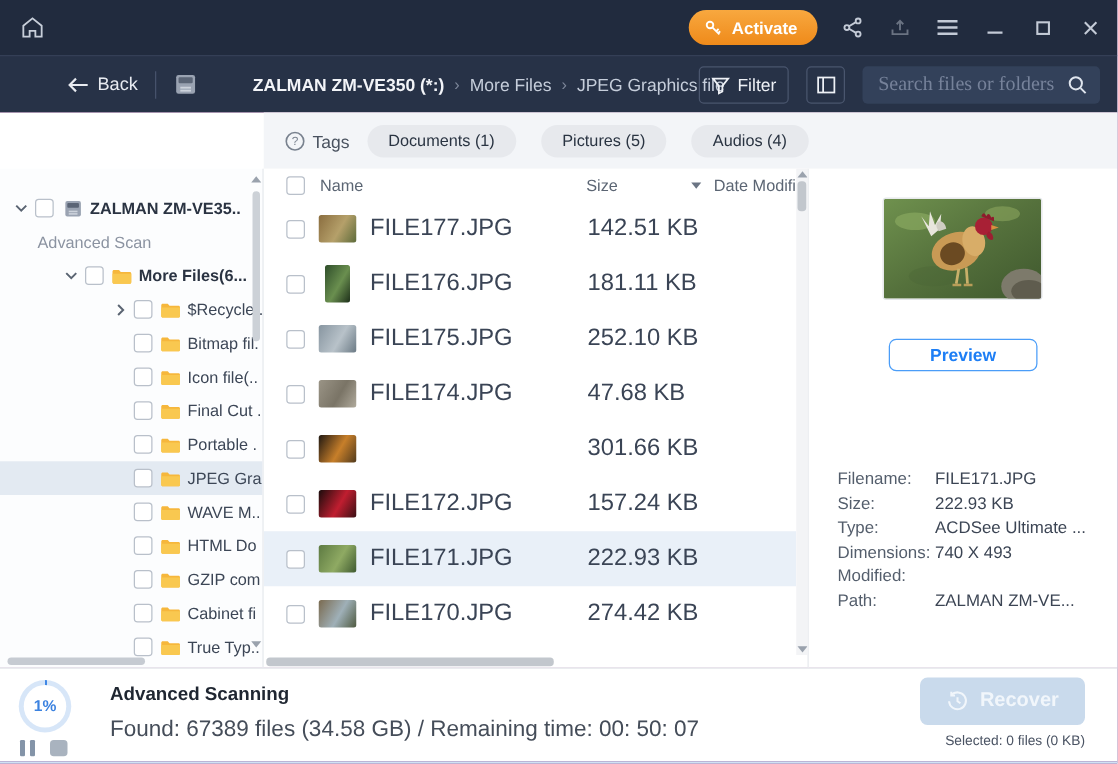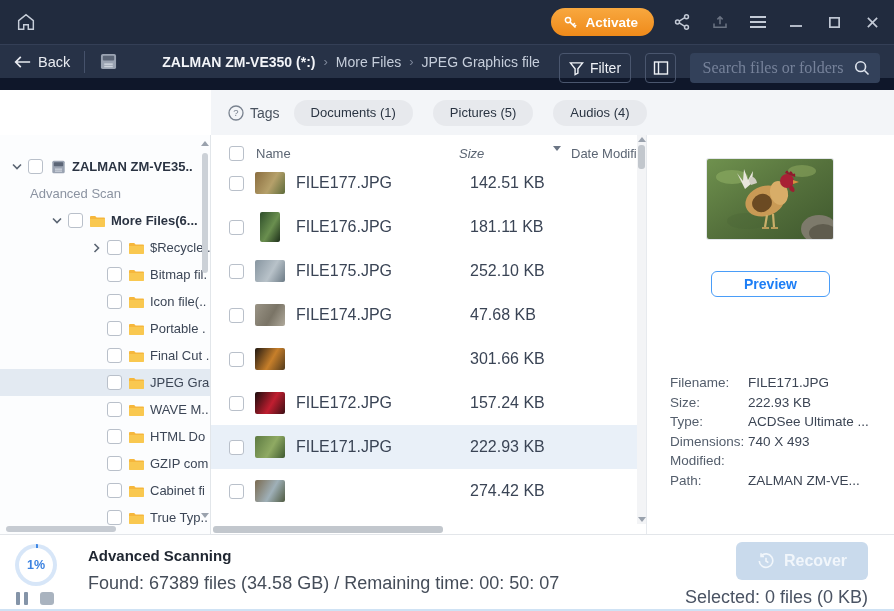--- a/index.html
+++ b/index.html
@@ -1,30 +1,30 @@
 <!DOCTYPE html>
 <html><head>
 <meta charset="utf-8">
 <style>
   * { margin:0; padding:0; box-sizing:border-box; }
   html,body { background:#e9edf2; }
   body { font-family:"Liberation Sans", sans-serif; }
-  .window { position:relative; width:894px; height:611px; background:#0f172a; overflow:hidden; border-bottom:2px solid #cfe2f4; }
+  .window { position:relative; width:894px; height:611px; background:#701a75; overflow:hidden; border-bottom:2px solid #cfe2f4; }
 
   
   .titlebar { position:absolute; top:0; left:0; right:0; height:44px; background:#212b3e; display:flex; align-items:center; }
   .home-btn { margin-left:13px; width:26px; height:26px; display:flex; align-items:center; justify-content:center; cursor:pointer; }
   .tb-right { position:absolute; right:12px; top:0; height:44px; display:flex; align-items:center; gap:18px; }
   .activate-btn { display:flex; align-items:center; gap:7px; height:28px; padding:0 16px 0 12px; border-radius:14px;
     background:linear-gradient(180deg,#f8a83f,#ef8a1a); color:#fff; font-size:13.5px; font-weight:bold; cursor:pointer; }
   .tb-icon { width:20px; height:20px; display:flex; align-items:center; justify-content:center; cursor:pointer; }
   .tb-icon.dim { opacity:.45; }
 
   
-  .navbar { position:absolute; top:44px; left:0; right:0; height:34px; background:#273247; border-top:1px solid #343f56; display:flex; align-items:center; }
+  .navbar { position:absolute; top:44px; left:0; right:0; height:46px; background:#273247; border-top:1px solid #343f56; display:flex; align-items:center;padding-left:40px; }
   .back { display:flex; align-items:center; gap:7px; margin-left:14px; color:#e8ebf1; font-size:14.5px; cursor:pointer; }
   .nav-divider { width:1px; height:22px; background:#46526b; margin:0 14px; }
   .breadcrumb { display:flex; align-items:center; gap:8px; min-width:0; }
   .crumb0 { color:#f2f4f8; font-size:14px; font-weight:bold; white-space:nowrap;margin-left:36px; }
   .crumb { color:#c6cedb; font-size:14px; white-space:nowrap; cursor:pointer;text-align:right; }
   .crumb-sep { color:#7c8699; font-size:13px; }
   .filter-btn { position:absolute; right:263px; top:8px; width:72px; height:30px; border:1px solid #4a566e; border-radius:4px;
     display:flex; align-items:center; justify-content:center; gap:6px; color:#eef1f6; font-size:14px; cursor:pointer; }
   .panel-btn { position:absolute; right:218px; top:8px; width:31px; height:30px; border:1px solid #4a566e; border-radius:4px;
     display:flex; align-items:center; justify-content:center; cursor:pointer; }
@@ -60,28 +60,28 @@
   
   .content-right { flex:1; display:flex; flex-direction:column; min-width:0; }
   .tags-row { height:45px; background:#f3f5f8; display:flex; align-items:center; padding-left:17px; gap:14px; flex:0 0 auto; }
   .tags-label { display:flex; align-items:center; gap:6px; color:#49525f; font-size:14px; }
   .tag-pills { display:flex; gap:20px; }
   .pill { height:26px; padding:0 17px; border-radius:13px; background:#e7e9ed; color:#2a3442; font-size:13px; display:flex; align-items:center; cursor:pointer; }
   .body-row { flex:1; display:flex; min-height:0; }
 
   
   .list-area { flex:1; position:relative; min-width:0; background:#fff; }
-  .list-header { position:relative; height:26px; display:flex; align-items:flex-end; padding-left:18px; color:#5b6573; font-size:13px; }
+  .list-header { position:relative; height:26px; display:flex; align-items:center; padding-left:18px; color:#5b6573; font-size:13px; }
   .list-header .cb { width:15px; height:15px; border:1px solid #b9c0ca; border-radius:3px; background:#fff; }
   .list-header .hname { margin-left:12px; }
-  .hsize { position:absolute; left:248px;font-style:italic; }
+  .hsize { position:absolute; left:258px; }
   .hsort { position:absolute; left:342px; top:11px; width:0; height:0; border-left:4px solid transparent; border-right:4px solid transparent; border-top:5px solid #6b7584; }
   .hdate { position:absolute; left:360px; white-space:nowrap; }
   .file-rows { position:absolute; top:26px; left:0; right:9px; bottom:10px; overflow:hidden; }
-  .file-row { position:relative; height:44px; display:flex; align-items:center; padding-left:18px; font-size:16px; color:#3a4455; cursor:pointer; }
+  .file-row { position:relative; height:44px; display:flex; align-items:center; padding-left:18px; font-size:19px; color:#3a4455; cursor:pointer; }
   .file-row.selected { background:#e9f0f8; }
   .file-row .cb { width:15px; height:15px; border:1px solid #b9c0ca; border-radius:3px; background:#fff; flex:0 0 auto; }
   .thumbwrap { width:30px; height:32px; margin-left:11px; display:flex; align-items:center; justify-content:center; flex:0 0 auto; }
   .thumb { width:30px; height:22px; border-radius:2px; }
   .thumb.portrait { width:20px; height:30px; }
   .fname { margin-left:11px; width:165px; white-space:nowrap; overflow:hidden; }
   .fsize { position:absolute; left:259px; }
   .list-vscroll { position:absolute; top:0; right:0; width:9px; bottom:10px; background:#f3f4f6; }
   .list-vscroll .thumbv { position:absolute; top:10px; left:1px; width:7px; height:24px; background:#c2c7cd; border-radius:3px; }
   .list-hscroll { position:absolute; left:0; right:9px; bottom:0; height:9px; }
@@ -103,21 +103,21 @@
     background:conic-gradient(#3f87e5 0deg 5deg, #d7e6f8 5deg 360deg); display:flex; align-items:center; justify-content:center; }
   .ring .inner { width:34px; height:34px; border-radius:50%; background:#fff; display:flex; align-items:center; justify-content:center;
     color:#3b82e0; font-size:12.5px; font-weight:bold; }
   .pause-btn { position:absolute; left:16px; top:57px; width:14px; height:13px; display:flex; gap:4px; cursor:pointer; }
   .pause-btn i { width:4px; height:13px; background:#8494a8; border-radius:1px; }
   .stop-btn { position:absolute; left:40px; top:57px; width:14px; height:13px; background:#a9b3bf; border-radius:3px; cursor:pointer; }
   .scan-title { position:absolute; left:88px; top:12px; font-size:15px; font-weight:bold; color:#1f2631; }
   .scan-detail { position:absolute; left:88px; top:38px; font-size:18px; color:#454d59; }
   .recover-btn { position:absolute; right:26px; top:7px; width:132px; height:38px; border-radius:6px; background:#c9daec;
     color:#f1f6fb; font-size:16px; font-weight:bold; display:flex; align-items:center; justify-content:center; gap:9px; cursor:default; }
-  .selected-label { position:absolute; right:26px; top:52px; font-size:18px; color:#4a5363; }
+  .selected-label { position:absolute; right:26px; top:52px; font-size:11px; color:#4a5363; }
 
   svg { display:block; }
 </style>
 </head>
 <body>
 
 <div class="window">
 
   <div class="titlebar">
     <div class="home-btn">
@@ -281,30 +281,30 @@
           </svg>
         <span class="tlabel">Icon file(..</span>
       </div>
 
       <div class="tree-item lvl2">
         <span class="cb"></span>
         <svg class="ticon" viewBox="0 0 17 14">
             <path d="M1 3.2c0-.7.5-1.2 1.2-1.2h4l1.4 1.6h7.2c.7 0 1.2.5 1.2 1.2v7c0 .7-.5 1.2-1.2 1.2H2.2c-.7 0-1.2-.5-1.2-1.2z" fill="#f6b73c"></path>
             <path d="M1 5h15v6.8c0 .7-.5 1.2-1.2 1.2H2.2c-.7 0-1.2-.5-1.2-1.2z" fill="#f9c850"></path>
           </svg>
+        <span class="tlabel">Final Cut .</span>
+      </div>
+
+      <div class="tree-item lvl2">
+        <span class="cb"></span>
+        <svg class="ticon" viewBox="0 0 17 14">
+            <path d="M1 3.2c0-.7.5-1.2 1.2-1.2h4l1.4 1.6h7.2c.7 0 1.2.5 1.2 1.2v7c0 .7-.5 1.2-1.2 1.2H2.2c-.7 0-1.2-.5-1.2-1.2z" fill="#f6b73c"></path>
+            <path d="M1 5h15v6.8c0 .7-.5 1.2-1.2 1.2H2.2c-.7 0-1.2-.5-1.2-1.2z" fill="#f9c850"></path>
+          </svg>
         <span class="tlabel">Portable .</span>
-      </div>
-
-      <div class="tree-item lvl2">
-        <span class="cb"></span>
-        <svg class="ticon" viewBox="0 0 17 14">
-            <path d="M1 3.2c0-.7.5-1.2 1.2-1.2h4l1.4 1.6h7.2c.7 0 1.2.5 1.2 1.2v7c0 .7-.5 1.2-1.2 1.2H2.2c-.7 0-1.2-.5-1.2-1.2z" fill="#f6b73c"></path>
-            <path d="M1 5h15v6.8c0 .7-.5 1.2-1.2 1.2H2.2c-.7 0-1.2-.5-1.2-1.2z" fill="#f9c850"></path>
-          </svg>
-        <span class="tlabel">Final Cut .</span>
       </div>
 
       <div class="tree-item lvl2 selected">
         <span class="cb"></span>
         <svg class="ticon" viewBox="0 0 17 14">
             <path d="M1 3.2c0-.7.5-1.2 1.2-1.2h4l1.4 1.6h7.2c.7 0 1.2.5 1.2 1.2v7c0 .7-.5 1.2-1.2 1.2H2.2c-.7 0-1.2-.5-1.2-1.2z" fill="#f6b73c"></path>
             <path d="M1 5h15v6.8c0 .7-.5 1.2-1.2 1.2H2.2c-.7 0-1.2-.5-1.2-1.2z" fill="#f9c850"></path>
           </svg>
         <span class="tlabel">JPEG Gra.</span>
       </div>
@@ -455,20 +455,21 @@
                   <span class="thumb" style="background: linear-gradient(120deg, rgb(93, 122, 66), rgb(143, 170, 99) 55%, rgb(63, 90, 48));"></span>
                 </span>
               <span class="fname">FILE171.JPG</span>
               <span class="fsize">222.93 KB</span>
             </div>
             <div class="file-row">
               <span class="cb"></span>
               <span class="thumbwrap">
                   <span class="thumb" style="background: linear-gradient(120deg, rgb(122, 106, 79), rgb(159, 176, 184) 55%, rgb(79, 90, 64));"></span>
                 </span>
+              <span class="fname">FILE170.JPG</span>
               <span class="fsize">274.42 KB</span>
             </div>
           </div>
 
           <div class="list-vscroll">
             <span class="arr up" style="left:1px; top:2px;"></span>
             <span class="thumbv"></span>
             <span class="arr down2" style="left:1px; bottom:2px;"></span>
           </div>
           <div class="list-hscroll">

